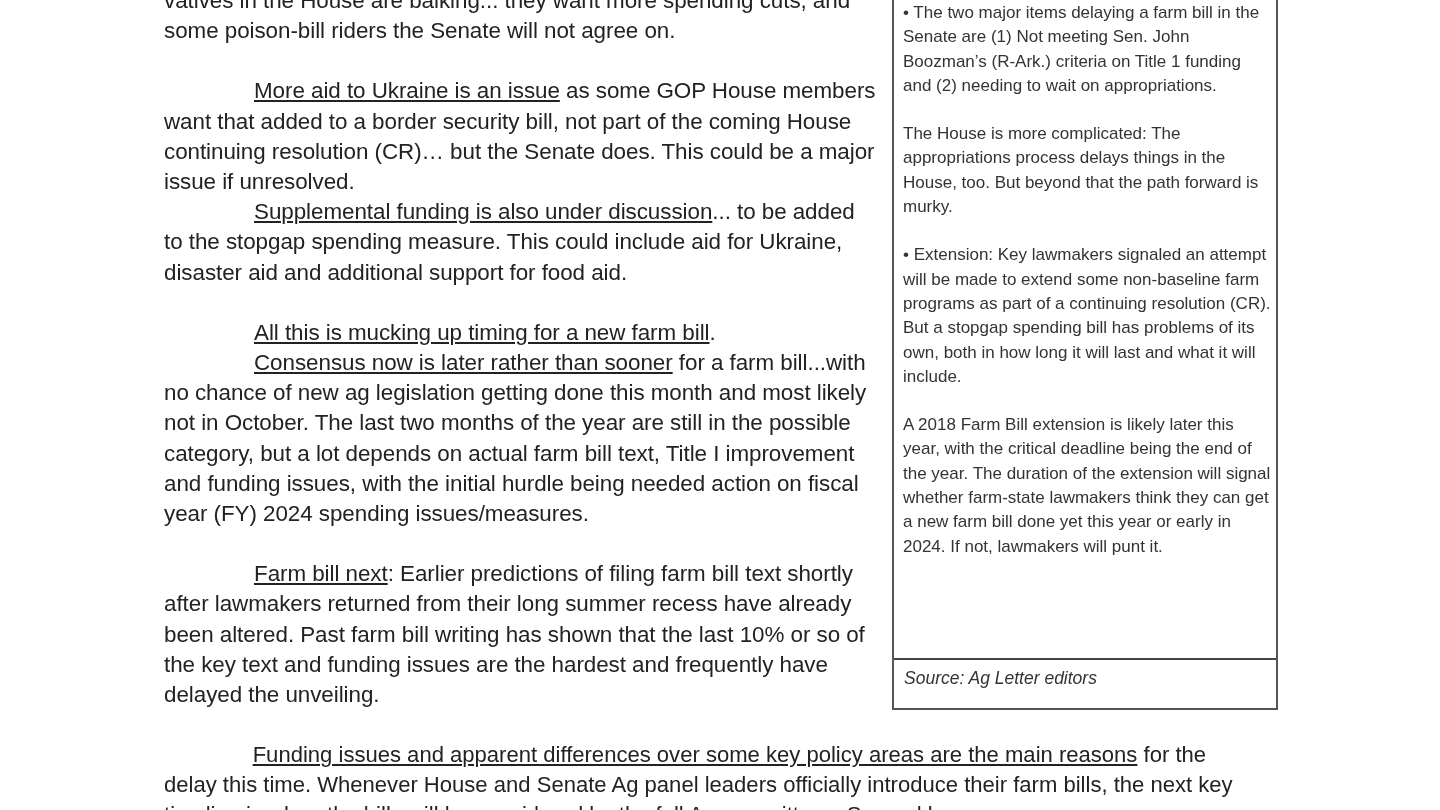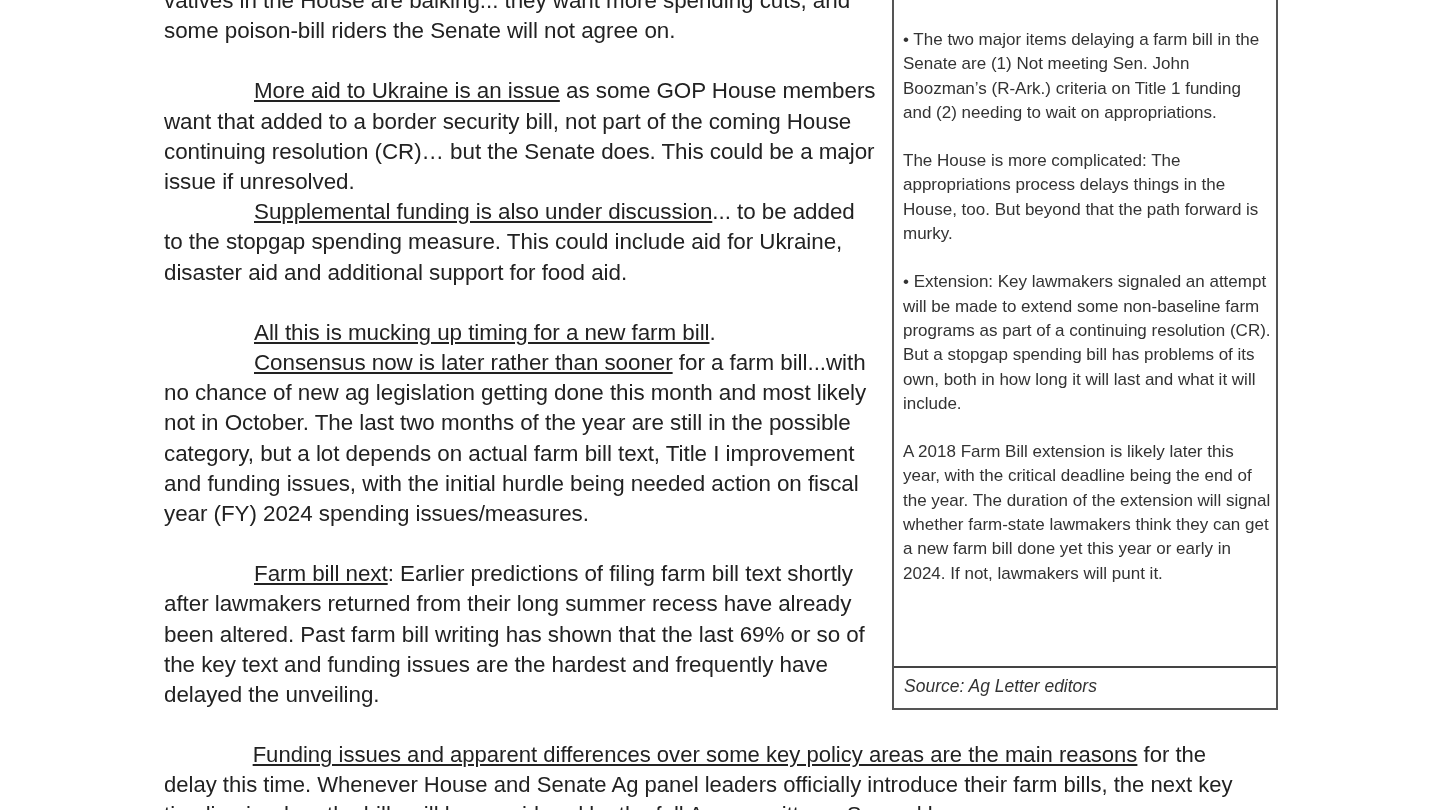--- a/index.html
+++ b/index.html
@@ -22,45 +22,45 @@
       font-size: 22.4px; line-height: 30.2px; color: #222;
       transform: scaleX(0.985); transform-origin: left top;
     }
     .wide p { margin: 0; }
     .sidebar {
       position: absolute; left: 892px; top: -4px; width: 386px; height: 714px;
       border: 2px solid #555; border-top: none; box-sizing: border-box;
       background: #fff;
     }
     .sb-body {
-      position: absolute; left: 9px; top: 32px; width: 368px;
+      position: absolute; left: 9px; top: 5px; width: 368px;
       font-size: 17px; line-height: 24.3px; color: #333;
     }
     .sb-body p { margin: 0; }
     .sb-gap { height: 24px; }
     .sb-footer {
-      position: absolute; left: 0; right: 0; bottom: 0; height: 42px;
+      position: absolute; left: 0; right: 0; bottom: 0; height: 50px;
       border-top: 2px solid #444;
       font-size: 17.5px; font-style: italic; color: #333;
       padding-left: 10px; line-height: 36px; box-sizing: border-box;
     }
   </style>
 </head>
 <body>
 
 <div class="main">
   <p><span>vatives in the House are balking... they want more spending cuts, and some poison-bill riders the Senate will not agree on.</span></p>
   <div class="gap"></div>
   <p><span class="indent"></span><u>More aid to Ukraine is an issue</u><span> as some GOP House members want that added to a border security bill, not part of the coming House continuing resolution (CR)… but the Senate does. This could be a major issue if unresolved.</span></p>
   <p><span class="indent"></span><u>Supplemental funding is also under discussion</u><span>... to be added to the stopgap spending measure. This could include aid for Ukraine, disaster aid and additional support for food aid.</span></p>
   <div class="gap"></div>
   <p><span class="indent"></span><u>All this is mucking up timing for a new farm bill</u><span>.</span></p>
   <p><span class="indent"></span><u>Consensus now is later rather than sooner</u><span> for a farm bill...with no chance of new ag legislation getting done this month and most likely not in October. The last two months of the year are still in the possible category, but a lot depends on actual farm bill text, Title I improvement and funding issues, with the initial hurdle being needed action on fiscal year (FY) 2024 spending issues/measures.</span></p>
   <div class="gap"></div>
-  <p><span class="indent"></span><u>Farm bill next</u><span>: Earlier predictions of filing farm bill text shortly after lawmakers returned from their long summer recess have already been altered. Past farm bill writing has shown that the last 69% or so of the key text and funding issues are the hardest and frequently have delayed the unveiling.</span></p>
+  <p><span class="indent"></span><u>Farm bill next</u><span>: Earlier predictions of filing farm bill text shortly after lawmakers returned from their long summer recess have already been altered. Past farm bill writing has shown that the last 10% or so of the key text and funding issues are the hardest and frequently have delayed the unveiling.</span></p>
 </div>
 
 <div class="wide">
   <p><span class="indent"></span><u>Funding issues and apparent differences over some key policy areas are the main reasons</u><span> for the delay this time. Whenever House and Senate Ag panel leaders officially introduce their farm bills, the next key timeline is when the bills will be considered by the full Ag committees. Several key</span></p>
 </div>
 
 <div class="sidebar">
   <div class="sb-body">
     <p>• The two major items delaying a farm bill in the Senate are (1) Not meeting Sen. John Boozman’s (R-Ark.) criteria on Title 1 funding and (2) needing to wait on appropriations.</p>
     <div class="sb-gap"></div>

